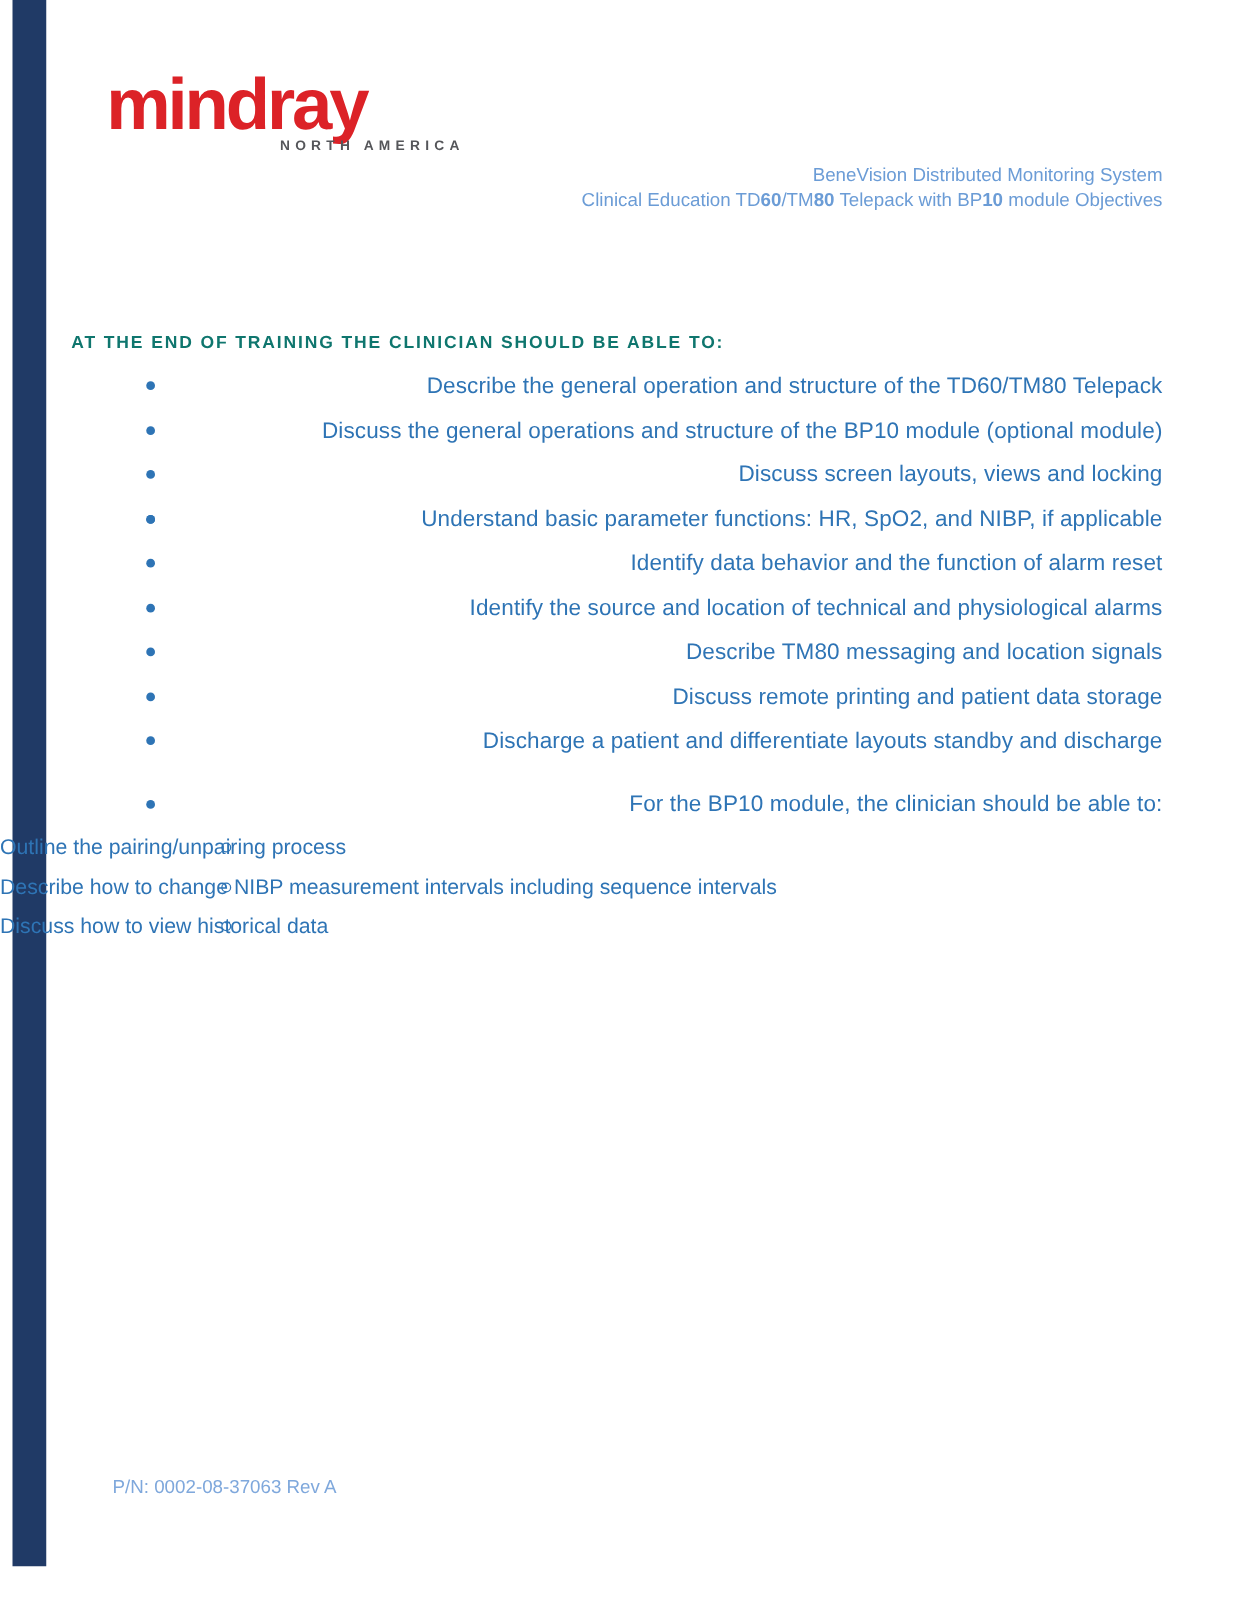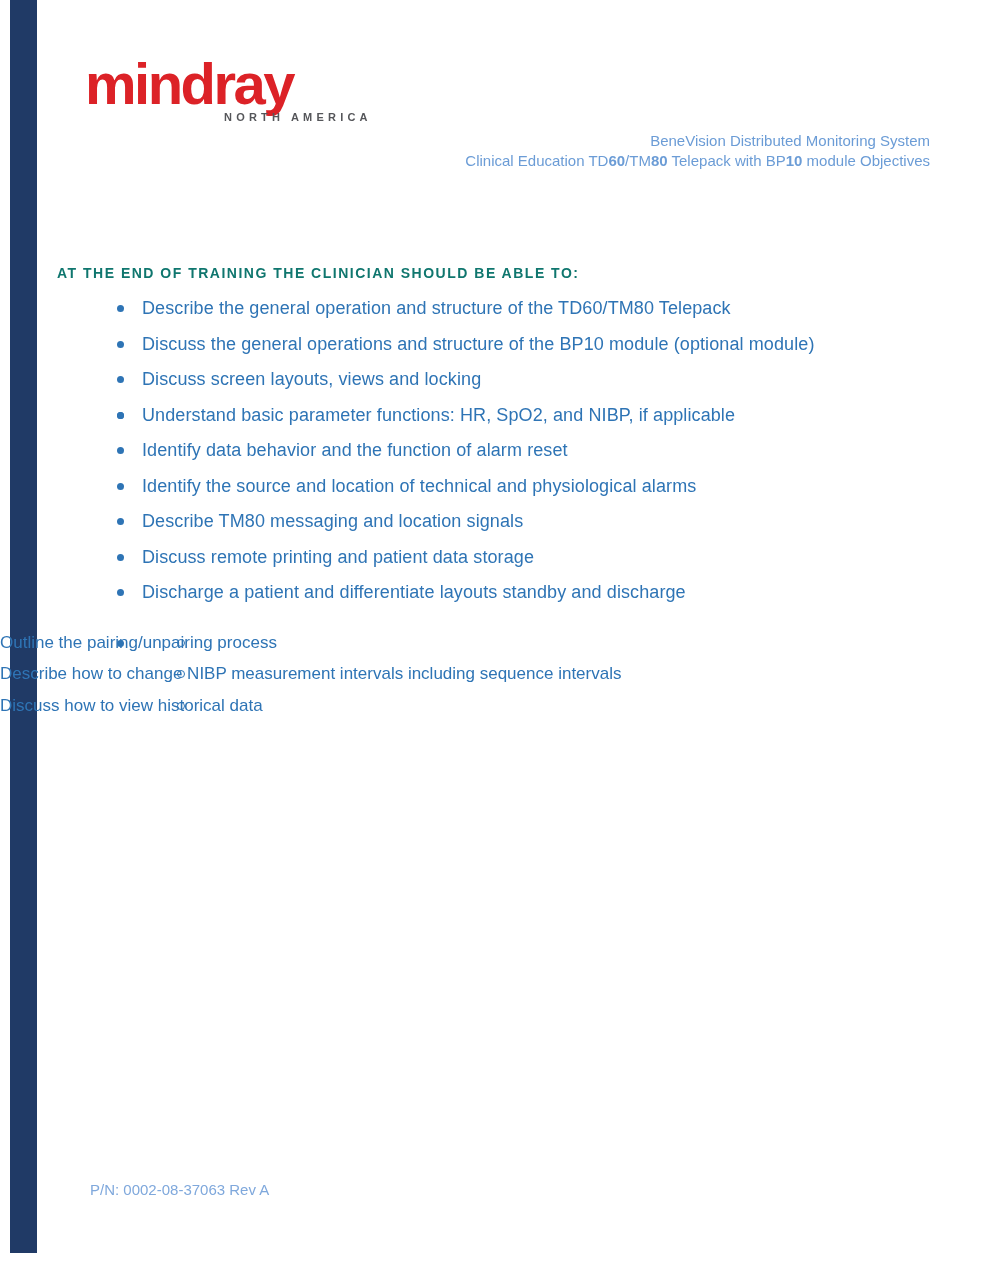--- a/index.html
+++ b/index.html
@@ -22,22 +22,22 @@
                 font-size:15px; line-height:19.5px; color:#6B9CD6; }
   .doc-header b { font-weight:700; }
 
   
   .heading { position:absolute; left:57px; top:264px; font-size:14px; line-height:18px;
              letter-spacing:1.5px; font-weight:600; color:#0f766e; white-space:nowrap; }
 
   
   .content { position:absolute; left:0; top:299px; width:990px; color:#2E74B5; }
   ul { list-style:none; }
-  .bullets > li, .bp10-group > li { position:relative; padding-left:142px; padding-right:32px;
-        font-size:18px; line-height:18.5px; margin-bottom:17px; letter-spacing:0.1px; }
+  .bullets > li, .bp10-group > li { position:relative; padding-left:142px; padding-right:60px;
+        font-size:18px; line-height:18.5px; margin-bottom:17px; letter-spacing:0.1px;text-align:right; }
   .dot { position:absolute; left:117px; top:6px; width:7px; height:7px;
          border-radius:50%; background:#2E74B5; }
   .bp10-group { margin-top:32px; }
   .subs { margin-top:15px; }
   .subs > li { position:relative; padding-right:60px;
                font-size:17px; line-height:18px; margin-bottom:13.5px; }
   .circle { position:absolute; left:177px; top:5px; width:8px; height:8px;
             border:1.5px solid #2E74B5; border-radius:50%; background:transparent; }
 
   
@@ -70,21 +70,21 @@
       <li><span class="dot"></span></li>
       <li><span class="dot"></span><span>Understand basic parameter functions: HR, SpO2, and NIBP, if applicable</span></li>
       <li><span class="dot"></span><span>Identify data behavior and the function of alarm reset</span></li>
       <li><span class="dot"></span><span>Identify the source and location of technical and physiological alarms</span></li>
       <li><span class="dot"></span><span>Describe TM80 messaging and location signals</span></li>
       <li><span class="dot"></span><span>Discuss remote printing and patient data storage</span></li>
       <li><span class="dot"></span><span>Discharge a patient and differentiate layouts standby and discharge</span></li>
     </ul>
 
     <ul class="bp10-group">
-      <li><span class="dot"></span></li>
+      <li><span class="dot"></span><span>For the BP10 module, the clinician should be able to:</span></li>
     </ul>
 
     <ul class="subs">
       <li><span class="circle"></span><span>Outline the pairing/unpairing process</span></li>
       <li><span class="circle"></span><span>Describe how to change NIBP measurement intervals including sequence intervals</span></li>
       <li><span class="circle"></span><span>Discuss how to view historical data</span></li>
     </ul>
   </div>
 
   <div class="footer">P/N: 0002-08-37063 Rev A</div>

